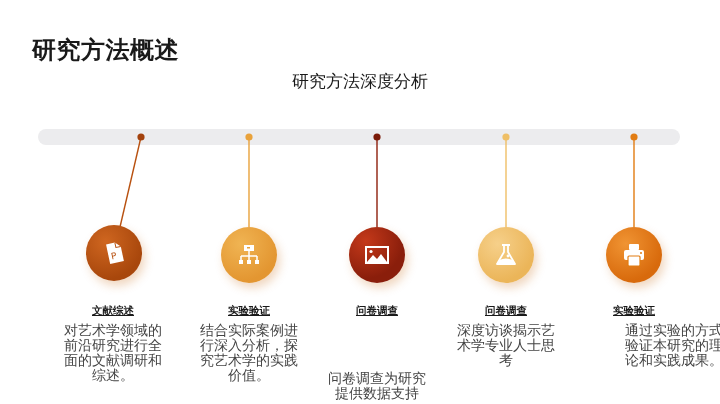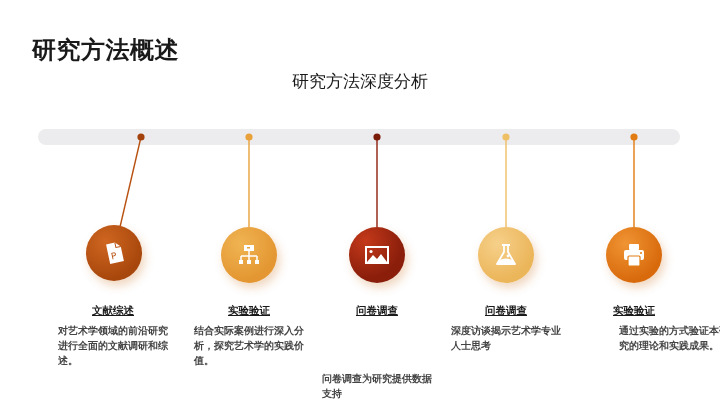--- a/index.html
+++ b/index.html
@@ -7,21 +7,21 @@
          font-family:"DejaVu Sans","Liberation Sans",sans-serif; color:#1a1a1a; }
   .page-title { position:absolute; left:32px; top:34px; font-size:24px; font-weight:bold; letter-spacing:0.5px; }
   .sub-title { position:absolute; left:0; width:720px; top:70px; text-align:center; font-size:17px; font-weight:normal; }
   .track { position:absolute; left:38px; top:129px; width:642px; height:16px; background:#ececee; border-radius:8px; }
   .lines { position:absolute; left:0; top:0; width:720px; height:404px; }
   .node { position:absolute; width:56px; height:56px; border-radius:50%;
           box-shadow: 3px 5px 10px rgba(200,110,30,0.28);
           display:flex; align-items:center; justify-content:center; }
   .node svg { width:28px; height:28px; }
   .item-title { position:absolute; width:120px; text-align:center; font-size:10.5px; font-weight:bold; top:304px;text-decoration:underline; }
-  .item-desc { position:absolute; width:110px; font-size:10px; line-height:15px; color:#444; top:323px;font-weight:bold; }
+  .item-desc { position:absolute; width:110px; text-align:center; font-size:14px; line-height:15px; color:#444; top:323px; }
 </style>
 </head>
 <body>
 
 <div class="page-title">研究方法概述</div>
 <div class="sub-title">研究方法深度分析</div>
 
 <div class="track"></div>
 
 <svg class="lines" viewBox="0 0 720 404">

